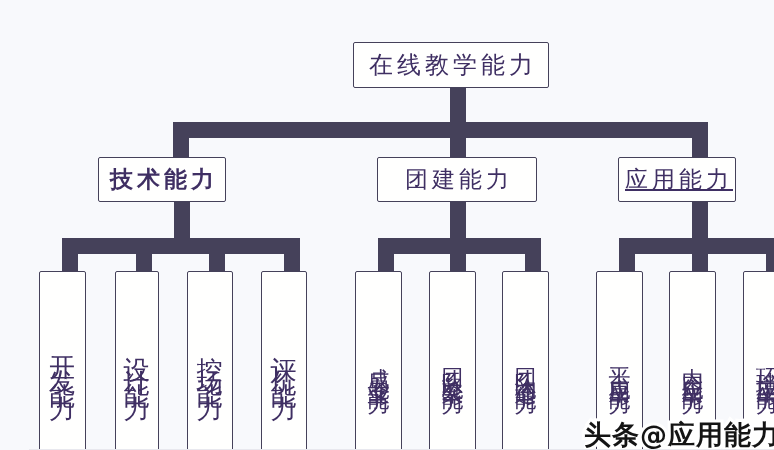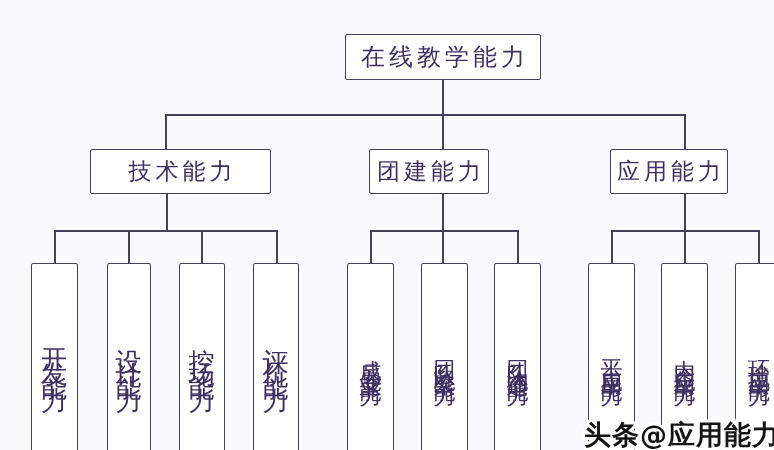--- a/index.html
+++ b/index.html
@@ -1,21 +1,21 @@
 <!DOCTYPE html>
 <html style="--line: #45415a; --text: #3f2f63; --background: #f8f9fc; --box_bg: #fffffe;"><head>
 <meta charset="utf-8">
 <style>
   :root {
     --line: #45415a;
     --text: #3f2f63;
     --background: #f8f9fc;
     --box_bg: #fffffe;
   }
-  * { margin: 7px; padding: 0; box-sizing: border-box; }
+  * { margin: 7px; padding: 8px; box-sizing: border-box; }
   html, body { width: 774px; height: 450px; overflow: hidden; }
   body {
     position: relative;
     width: 774px; height: 450px;
     background: var(--background);
     font-family: "DejaVu Serif", "Liberation Serif", serif;
   }
   .node {
     position: absolute;
     background: var(--box_bg);
@@ -87,27 +87,27 @@
 
 <div class="line v" style="left:663px; top:173px; height:69px;"></div>
 <div class="line h" style="left:590px; top:209px; width:148px;"></div>
 <div class="line v" style="left:590px; top:209px; height:33px;"></div>
 <div class="line v" style="left:737px; top:209px; height:33px;"></div>
 
 <div class="node" style="left:324px; top:13px; width:196px; height:46px;">
   <span class="hlabel root-label">在线教学能力</span>
 </div>
 
-<div class="node" style="left:69px; top:128px; width:181px; height:45px;">
+<div class="node" style="left:69px; top:128px; width:128px; height:45px;font-weight:bold;">
   <span class="hlabel">技术能力</span>
 </div>
-<div class="node" style="left:348px; top:128px; width:120px; height:45px;">
+<div class="node" style="left:348px; top:128px; width:160px; height:45px;">
   <span class="hlabel">团建能力</span>
 </div>
-<div class="node" style="left:589px; top:128px; width:118px; height:45px;">
+<div class="node" style="left:589px; top:128px; width:118px; height:45px;text-decoration:underline;">
   <span class="hlabel">应用能力</span>
 </div>
 
 <div class="node chars-4" style="left:10px; top:242px; width:47px; height:198px;">
   <span class="vtext">开发能力</span>
 </div>
 <div class="node chars-4" style="left:86px; top:242px; width:44px; height:198px;">
   <span class="vtext">设计能力</span>
 </div>
 <div class="node chars-4" style="left:158px; top:242px; width:46px; height:198px;">

